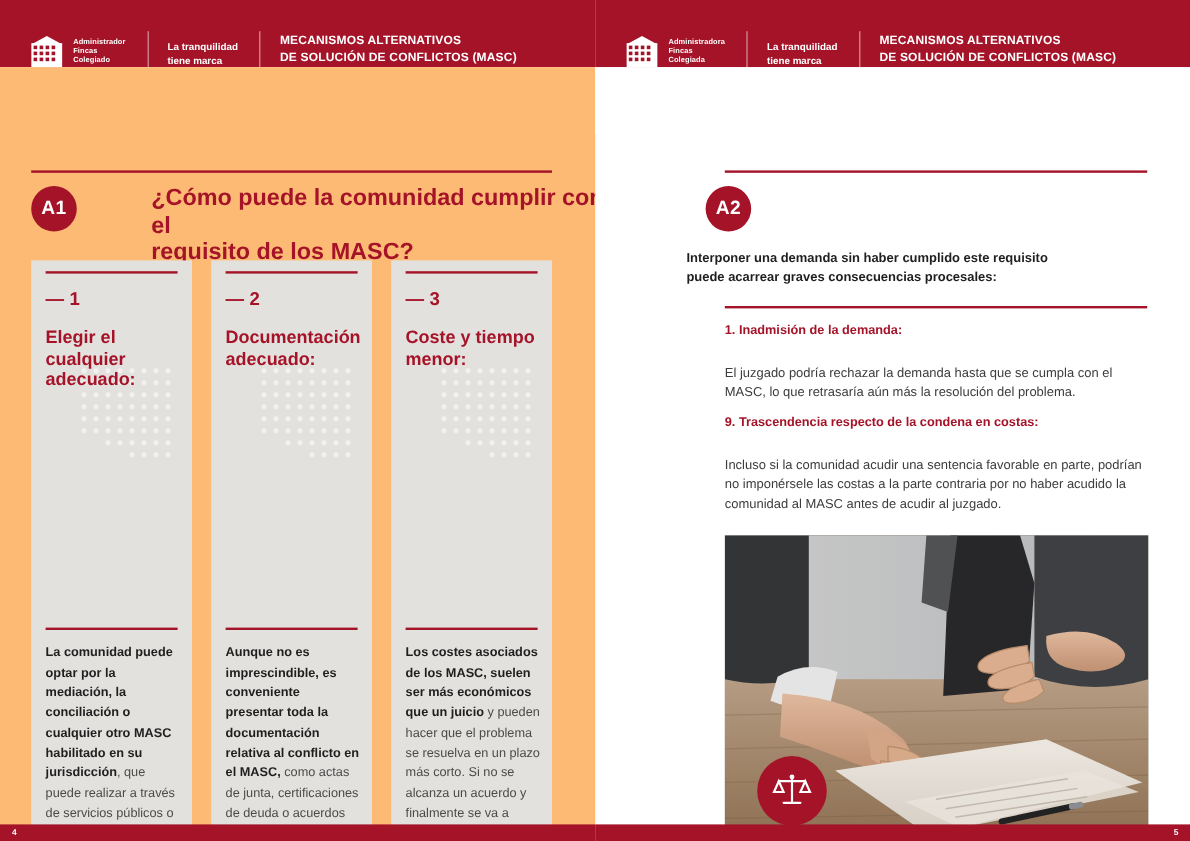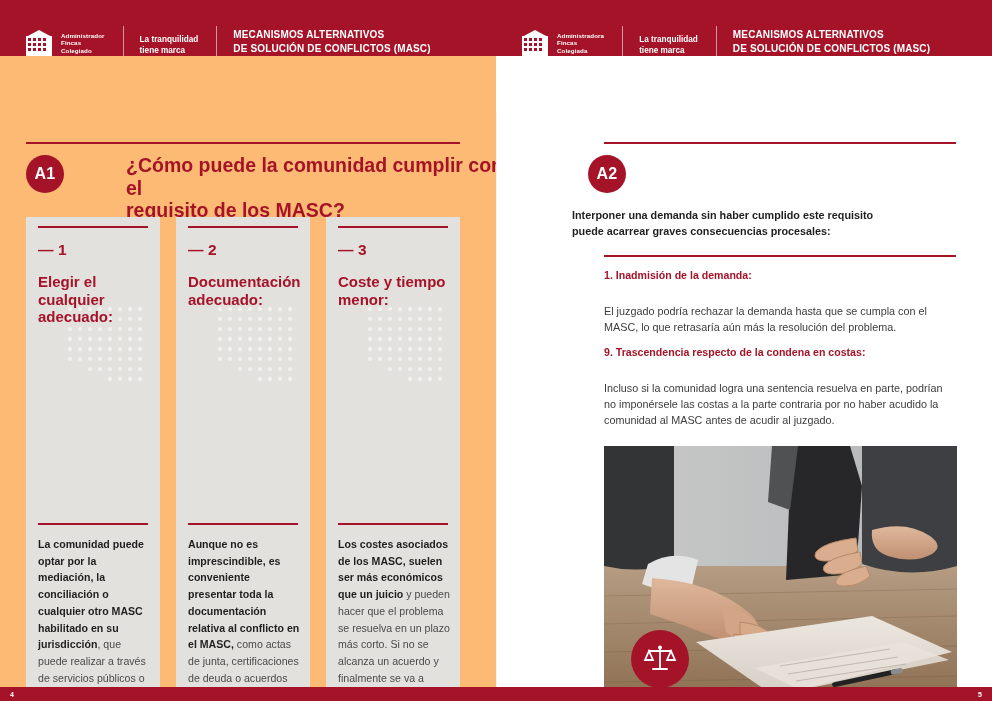--- a/index.html
+++ b/index.html
@@ -608,21 +608,21 @@
   <div class="r-lead">Interponer una demanda sin haber cumplido este requisito puede acarrear graves consecuencias procesales:</div>
   <div class="r-rule"></div>
 
   <div class="r-item" id="ritem1">
     <div class="rh">1. Inadmisión de la demanda:</div>
     <div class="rb">El juzgado podría rechazar la demanda hasta que se cumpla con el MASC, lo que retrasaría aún más la resolución del problema.</div>
   </div>
 
   <div class="r-item" id="ritem2">
     <div class="rh">9. Trascendencia respecto de la condena en costas:</div>
-    <div class="rb">Incluso si la comunidad logra una sentencia resuelva en parte, podrían no imponérsele las costas a la parte contraria por no haber acudido la comunidad al MASC antes de acudir al juzgado.</div>
+    <div class="rb">Incluso si la comunidad acudir una sentencia favorable en parte, podrían no imponérsele las costas a la parte contraria por no haber acudido la comunidad al MASC antes de acudir al juzgado.</div>
   </div>
 
   <div class="photo">
     <svg width="353" height="264" viewBox="0 0 353 264">
       <defs>
         <linearGradient id="wood" x1="0" y1="0" x2="0" y2="1">
           <stop offset="0" stop-color="#b9a289"></stop>
           <stop offset="1" stop-color="#8c6f52"></stop>
         </linearGradient>
         <linearGradient id="bg" x1="0" y1="0" x2="1" y2="0">

